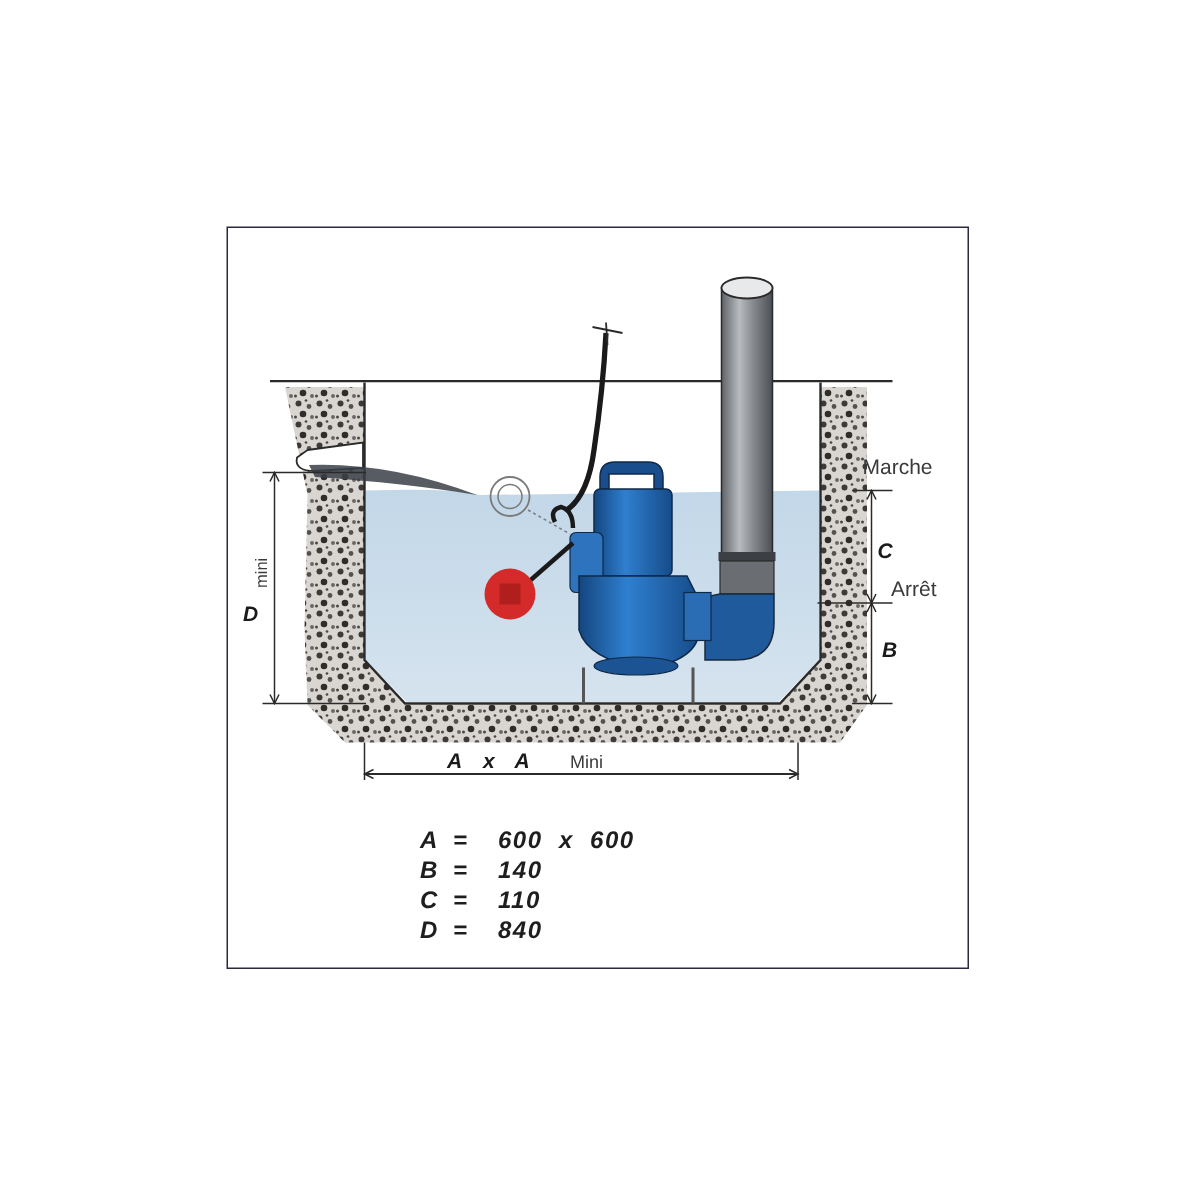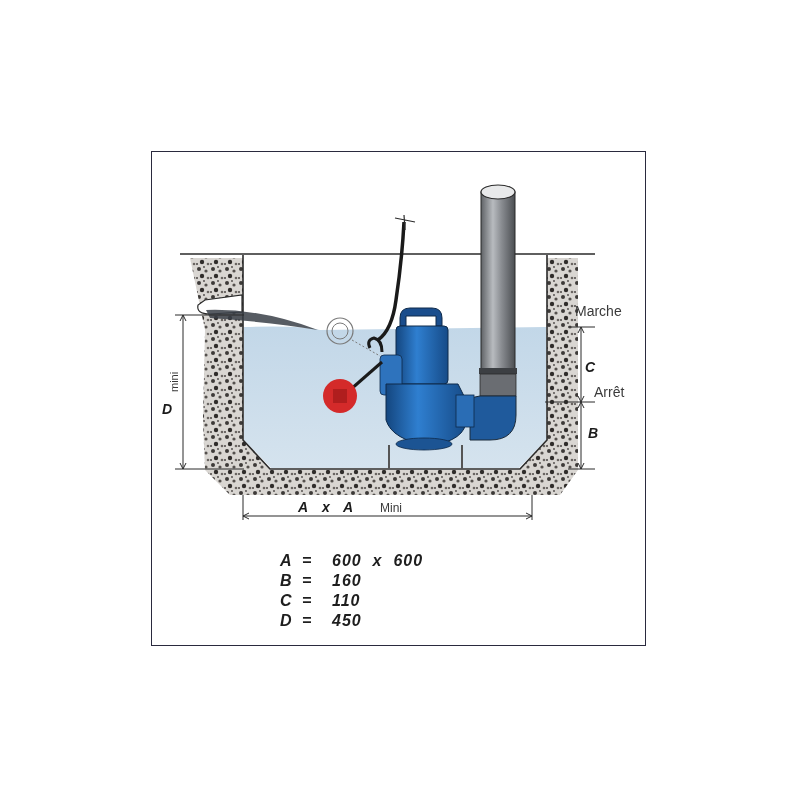--- a/index.html
+++ b/index.html
@@ -138,25 +138,25 @@
 
 <div class="legend">
   <div class="legend-row">
     <span class="k">A</span>
     <span class="eq">=</span>
     <span class="v">600  x  600</span>
   </div>
   <div class="legend-row">
     <span class="k">B</span>
     <span class="eq">=</span>
-    <span class="v">160</span>
+    <span class="v">140</span>
   </div>
   <div class="legend-row">
     <span class="k">C</span>
     <span class="eq">=</span>
     <span class="v">110</span>
   </div>
   <div class="legend-row">
     <span class="k">D</span>
     <span class="eq">=</span>
-    <span class="v">450</span>
+    <span class="v">840</span>
   </div>
 </div>
 
 </body></html>

